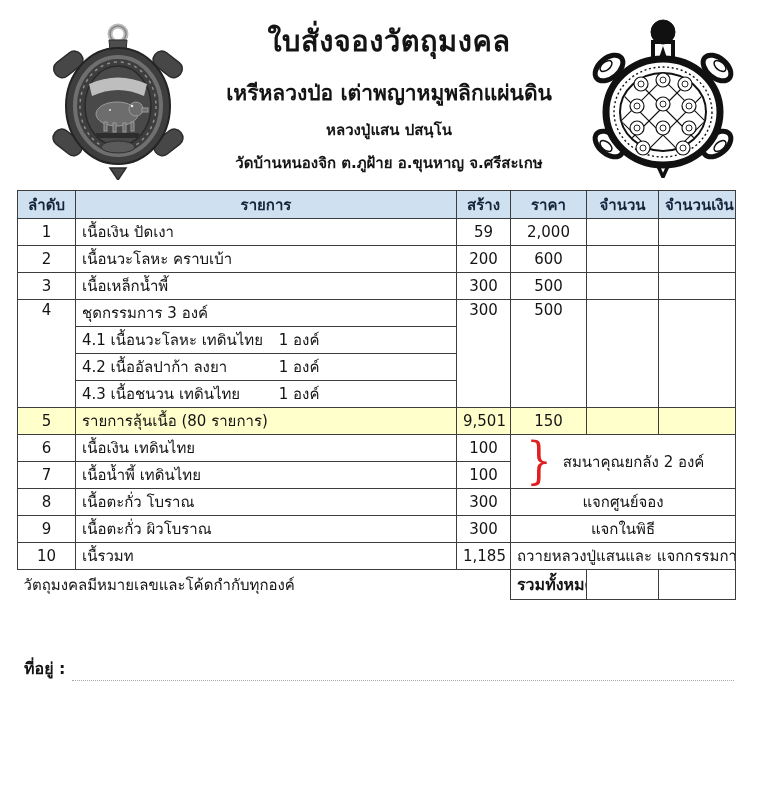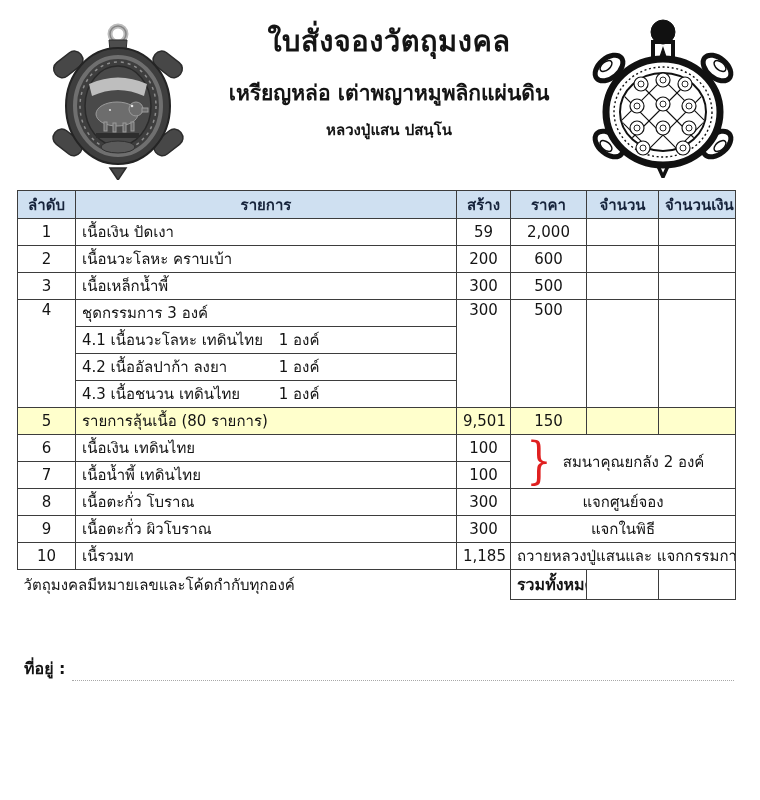--- a/index.html
+++ b/index.html
@@ -103,22 +103,23 @@
         </g>
         <circle cx="88" cy="84" r="1.3" fill="#e6e6e6"></circle>
         <circle cx="66" cy="88" r="1.1" fill="#dddddd"></circle>
         <rect x="52" y="111" width="43" height="5" fill="#2d2d2d"></rect>
         <ellipse cx="74" cy="125" rx="17" ry="6" fill="#5a5a5a" stroke="#303030"></ellipse>
       </svg>
     </div>
 
     <div class="head-center">
       <div class="title">ใบสั่งจองวัตถุมงคล</div>
-      <div class="subtitle">เหรียญหล่อ เต่าพญาหมูพลิกแผ่นดิน</div>
+      <div class="subtitle">เหรีหลวงป่อ เต่าพญาหมูพลิกแผ่นดิน</div>
       <div class="h-line">หลวงปู่แสน ปสนฺโน</div>
+      <div class="h-line">วัดบ้านหนองจิก ต.ภูฝ้าย อ.ขุนหาญ จ.ศรีสะเกษ</div>
     </div>
 
     <div class="img-box-right">
       <svg width="162" height="160" viewBox="0 0 162 160">
         <defs>
           <clipPath id="shellClip">
               <ellipse cx="81" cy="94" rx="42" ry="38"></ellipse>
             </clipPath>
         </defs>
         <g stroke="#111" fill="#fff">

